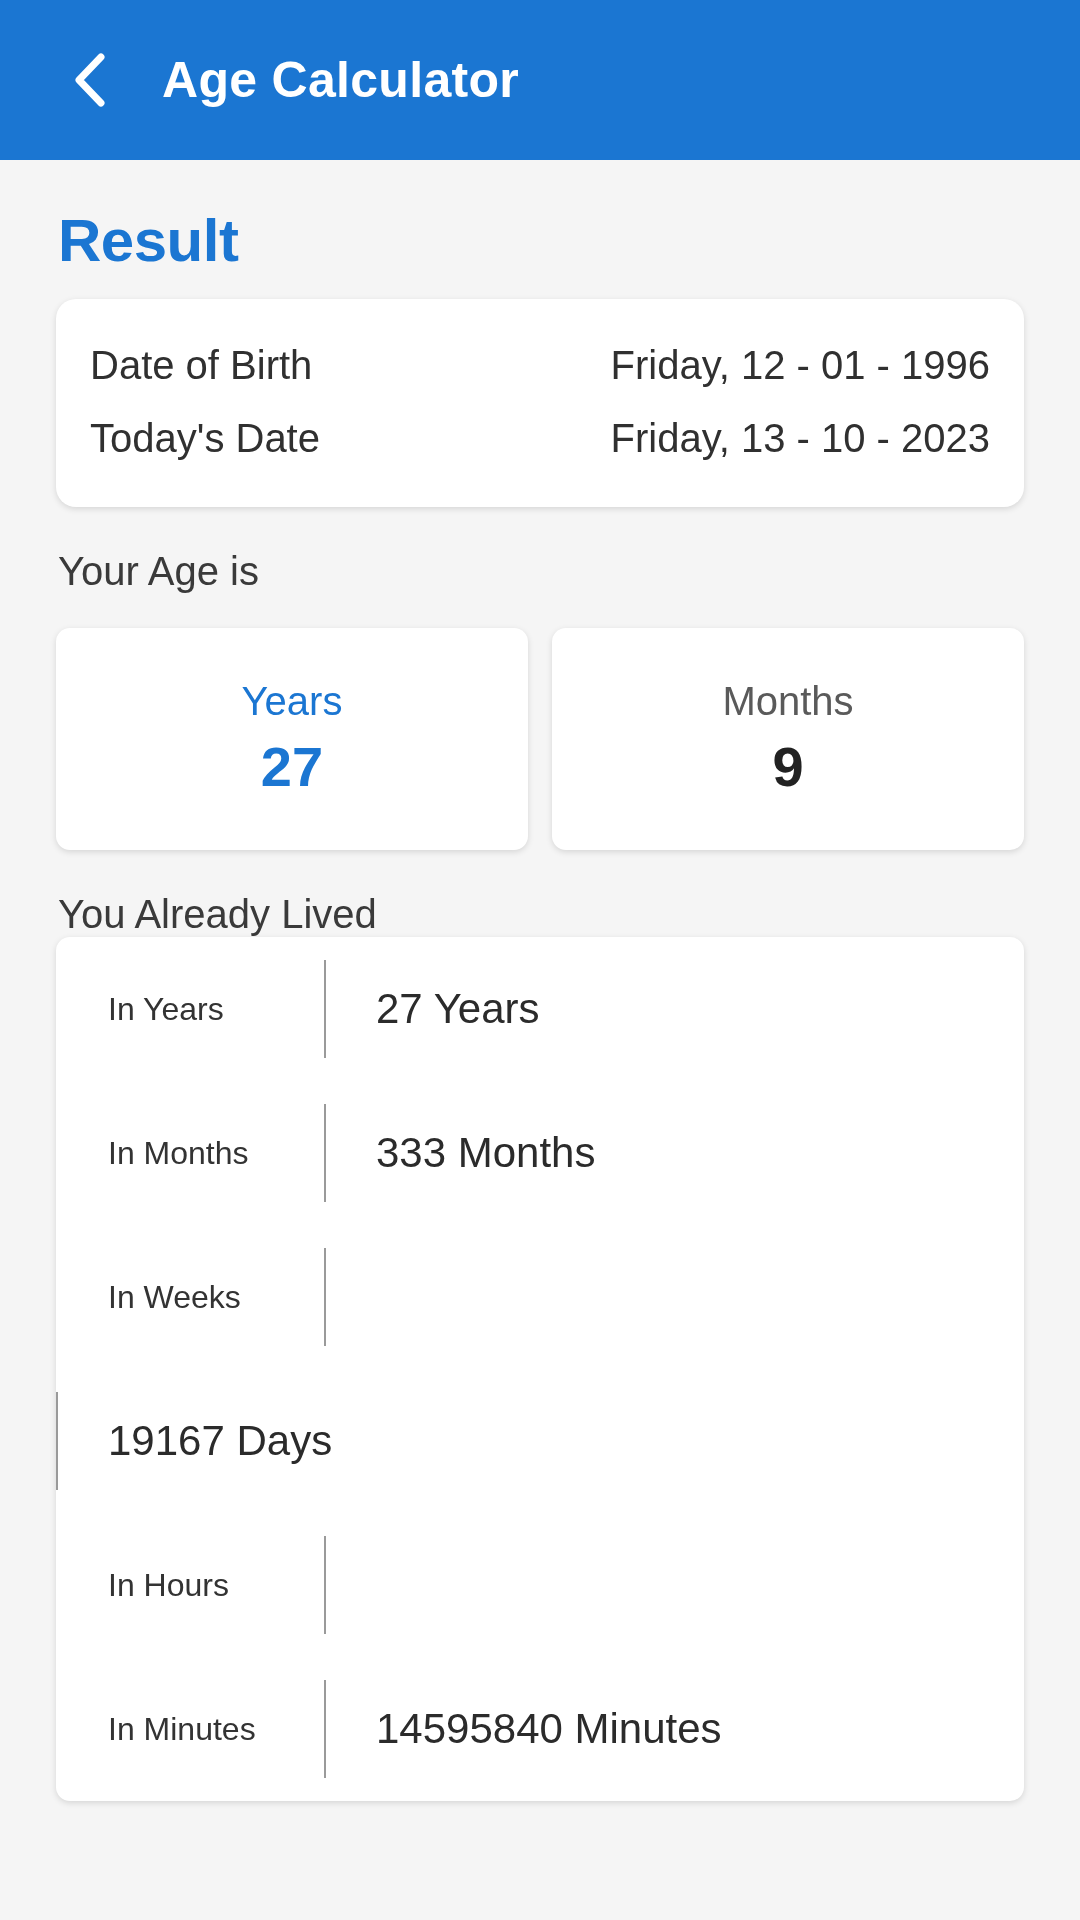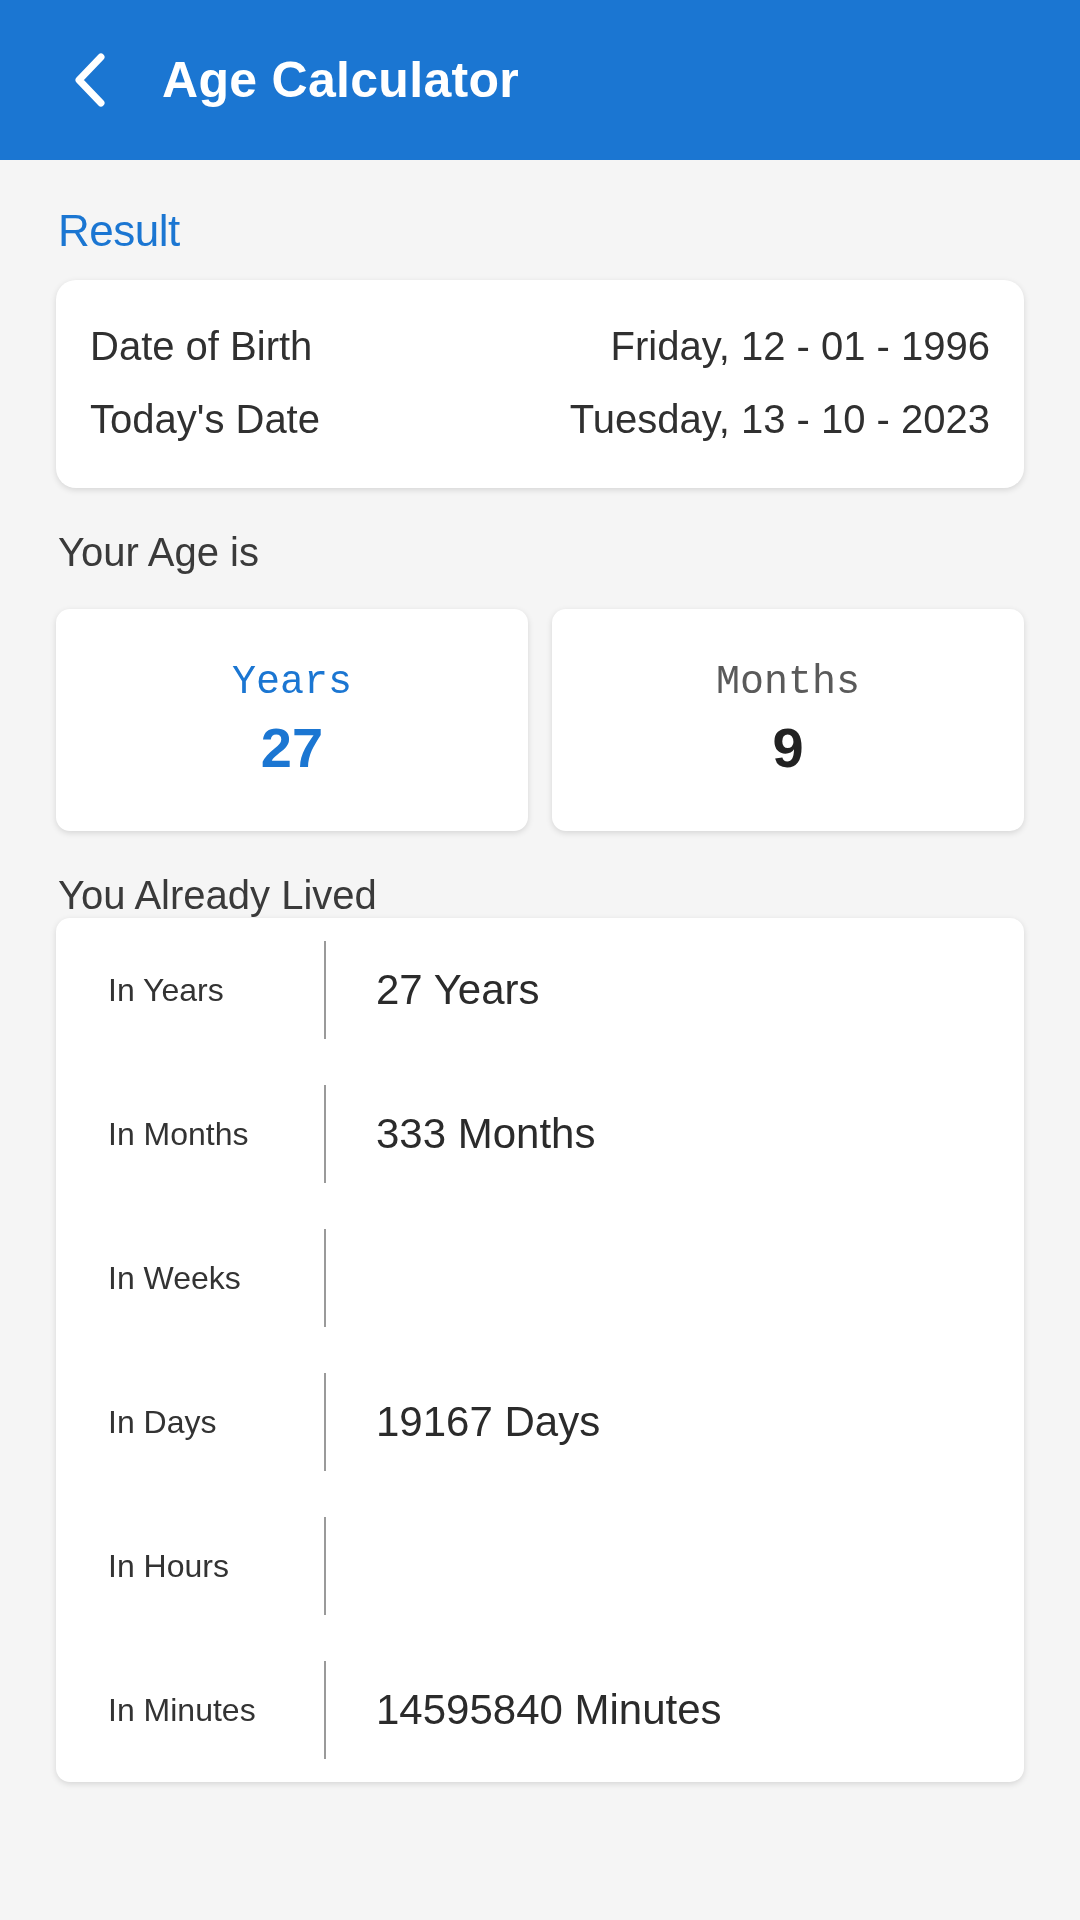--- a/index.html
+++ b/index.html
@@ -45,22 +45,22 @@
     white-space: nowrap;
   }
 
   
   .content {
     padding: 0 56px;
   }
 
   .result-heading {
     color: #1b76d2;
-    font-size: 44px;
-    font-weight: normal;
+    font-size: 60px;
+    font-weight: bold;
     letter-spacing: -0.5px;
     margin-top: 46px;
     margin-left: 2px;
   }
 
   
   .dates-card {
     margin-top: 24px;
     background: #ffffff;
     border-radius: 20px;
@@ -105,21 +105,20 @@
     box-shadow: 0 2px 6px rgba(0,0,0,0.13);
     display: flex;
     flex-direction: column;
     align-items: center;
     justify-content: center;
     gap: 10px;
   }
   .age-card-label {
     font-size: 40px;
     color: #5a5a5a;
-    font-family: Liberation Mono, monospace;
   }
   .age-card-value {
     font-size: 56px;
     font-weight: bold;
     color: #222222;
   }
   .age-card.accent .age-card-label { color: #1b76d2; }
   .age-card.accent .age-card-value { color: #1b76d2; }
 
   
@@ -174,21 +173,21 @@
 
     <div class="result-heading">Result</div>
 
     <div class="dates-card">
       <div class="date-row">
         <span class="date-label">Date of Birth</span>
         <span class="date-value">Friday, 12 - 01 - 1996</span>
       </div>
       <div class="date-row">
         <span class="date-label">Today's Date</span>
-        <span class="date-value">Tuesday, 13 - 10 - 2023</span>
+        <span class="date-value">Friday, 13 - 10 - 2023</span>
       </div>
     </div>
 
     <div class="section-label">Your Age is</div>
 
     <div class="age-row">
       <div class="age-card accent">
         <div class="age-card-label">Years</div>
         <div class="age-card-value">27</div>
       </div>
@@ -213,21 +212,20 @@
         <span class="lived-divider"></span>
         <span class="lived-value">333 Months</span>
       </div>
 
       <div class="lived-row">
         <span class="lived-label">In Weeks</span>
         <span class="lived-divider"></span>
       </div>
 
       <div class="lived-row">
-        <span class="lived-label">In Days</span>
         <span class="lived-divider"></span>
         <span class="lived-value">19167 Days</span>
       </div>
 
       <div class="lived-row">
         <span class="lived-label">In Hours</span>
         <span class="lived-divider"></span>
       </div>
 
       <div class="lived-row">

